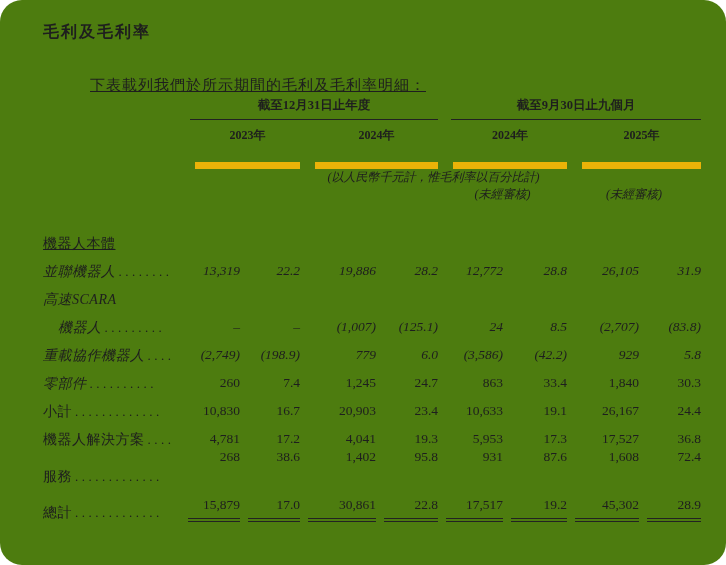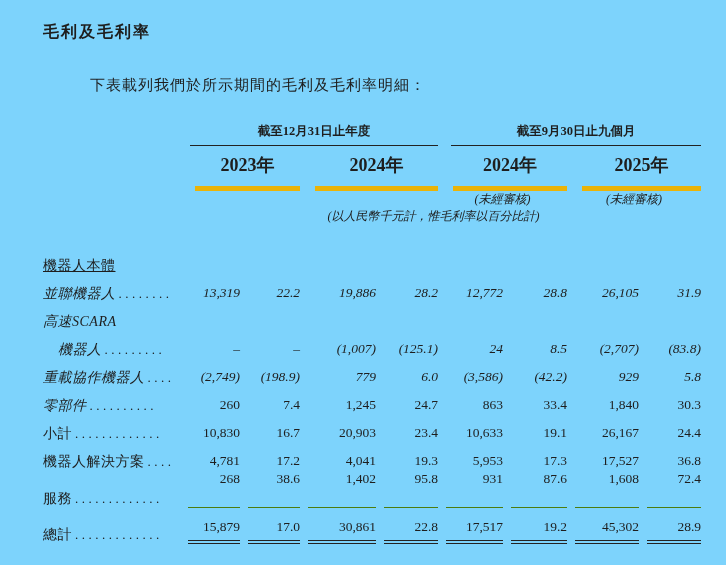--- a/index.html
+++ b/index.html
@@ -1,31 +1,31 @@
 <!DOCTYPE html>
 <html><head>
 <meta charset="utf-8">
 <style>
   html,body{margin:0;padding:0;background:#ffffff;}
   .page{
-    width:726px;height:565px;box-sizing:border-box;background:#7dd3fc;
+    width:726px;height:565px;box-sizing:border-box;background:#4d7c0f;
     font-family:"Liberation Serif","DejaVu Serif",serif;color:#1e1e1e;
-    padding:22px 25px 0 43px;position:relative;overflow:hidden;
+    padding:22px 25px 0 43px;position:relative;overflow:hidden;border-radius:22px;
   }
   .title{font-size:16px;font-weight:bold;letter-spacing:2px;margin:0;}
-  .intro{margin:33px 0 0 0;padding-left:47px;font-size:15px;letter-spacing:1px;}
-
-  table.gp{border-collapse:collapse;table-layout:fixed;width:658px;margin-top:26px;}
+  .intro{margin:33px 0 0 0;padding-left:47px;font-size:15px;letter-spacing:1px;text-decoration:underline;}
+
+  table.gp{border-collapse:collapse;table-layout:fixed;width:658px;}
   table.gp td,table.gp th{padding:0;vertical-align:bottom;font-weight:normal;}
 
   .grp-line{font-weight:bold;font-size:12.5px;text-align:center;
     border-bottom:1px solid #222;padding:2px 0 5px 0;}
   .ml10{margin-left:10px;} .ml13{margin-left:13px;}
-  .yr-line{font-weight:bold;font-size:18px;text-align:center;
-    border-bottom:5px solid #eab308;padding:7px 0 9px 0;margin-left:15px;}
+  .yr-line{font-weight:bold;font-size:12px;text-align:center;
+    border-bottom:7px solid #eab308;padding:7px 0 18px 0;margin-left:15px;}
   .ch{font-weight:bold;font-size:12.5px;text-align:right;padding:8px 2px 2px 0;}
   .note-basis{font-style:italic;font-size:12px;text-align:center;padding-top:4px;white-space:nowrap;}
   .note-unaud{font-style:italic;font-size:12px;text-align:center;padding-top:5px;}
 
   tbody tr{height:28px;}
   tbody tr:first-child td{padding-top:32px;text-decoration:underline;}
   td.lbl{font-size:14px;white-space:nowrap;overflow:hidden;letter-spacing:0.5px;}
   td.lbl.indent{padding-left:15px;}
   td.num{text-align:right;font-size:13.5px;}
   .it{font-style:italic;}
@@ -74,29 +74,29 @@
           <div class="yr-line">2024年</div>
         </td>
         <td colspan="2">
           <div class="yr-line">2024年</div>
         </td>
         <td colspan="2">
           <div class="yr-line">2025年</div>
         </td>
       </tr>
       <tr>
+        <td colspan="3"></td>
+        <td colspan="4" class="note-basis">(以人民幣千元計，惟毛利率以百分比計)</td>
+        <td colspan="2"></td>
+      </tr>
+      <tr>
         <td colspan="5"></td>
         <td colspan="2" class="note-unaud">(未經審核)</td>
         <td colspan="2" class="note-unaud">(未經審核)</td>
       </tr>
-      <tr>
-        <td colspan="3"></td>
-        <td colspan="4" class="note-basis">(以人民幣千元計，惟毛利率以百分比計)</td>
-        <td colspan="2"></td>
-      </tr>
     </thead>
     <tbody>
         <tr>
           <td class="lbl"><span>機器人本體</span></td>
           <td class="num">
             <div class="cl"></div>
           </td>
           <td class="num">
             <div class="cl"></div>
           </td>

